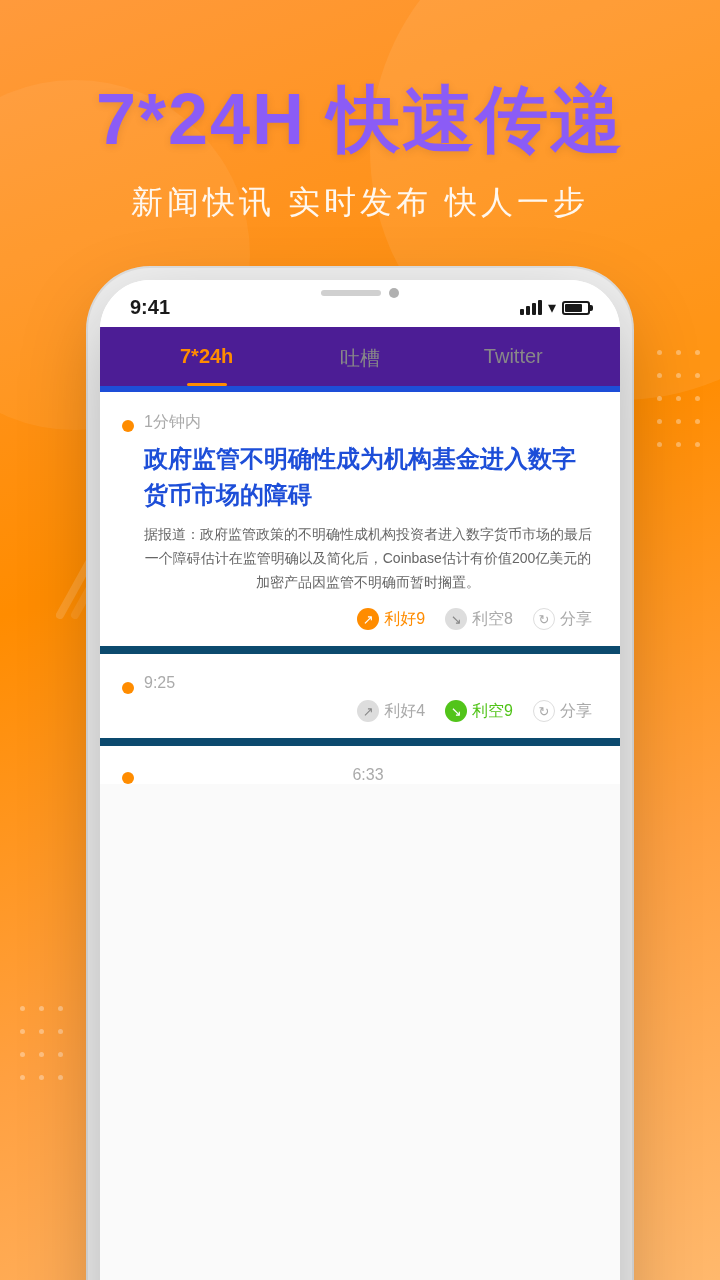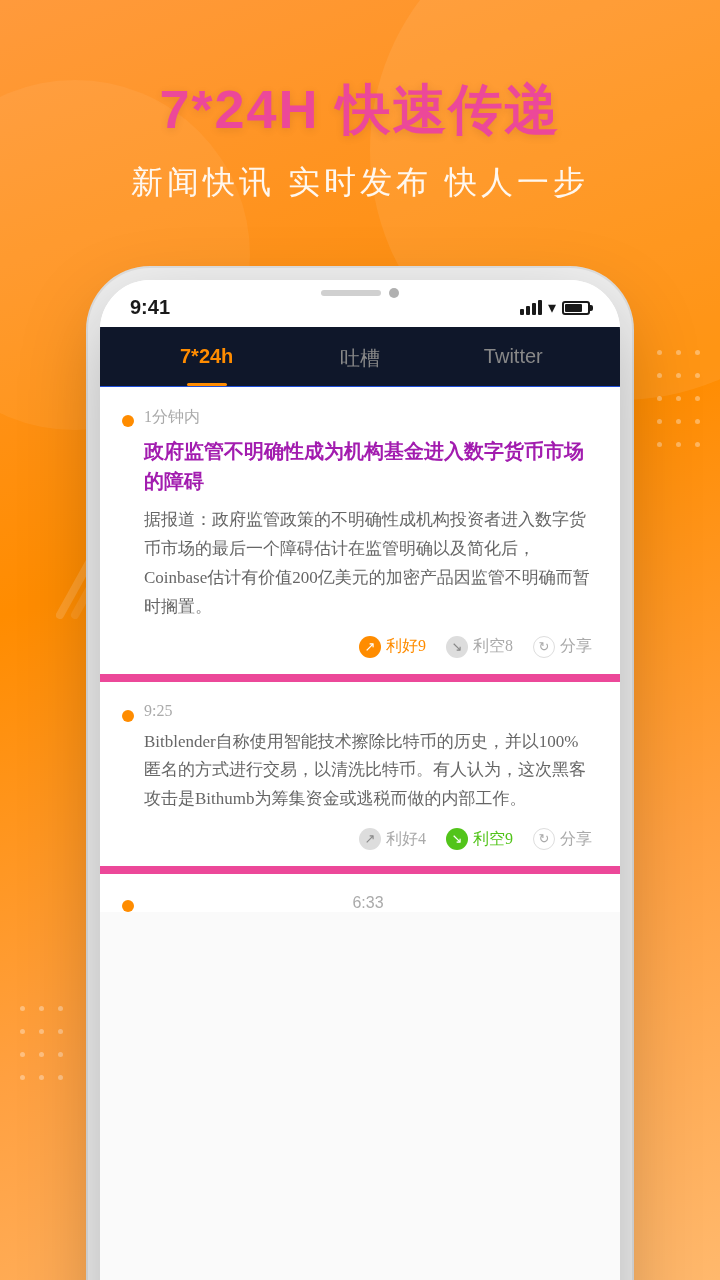--- a/index.html
+++ b/index.html
@@ -69,23 +69,23 @@
 
     
     .header-area {
       position: absolute;
       top: 80px;
       left: 0; right: 0;
       text-align: center;
       padding: 0 60px;
     }
     .header-title {
-      font-size: 54px;
+      font-size: 72px;
       font-weight: 700;
-      color: #ec4899;
+      color: #8b5cf6;
       line-height: 1.1;
       letter-spacing: 2px;
       text-shadow: 0 2px 8px rgba(0,0,0,0.1);
     }
     .header-subtitle {
       font-size: 32px;
       color: rgba(255,255,255,0.92);
       margin-top: 22px;
       letter-spacing: 4px;
       font-weight: 400;
@@ -187,22 +187,22 @@
       width: 10px;
       height: 10px;
       background: #b0b0b0;
       border-radius: 50%;
     }
 
     
     .tabs-bar {
       display: flex;
       padding: 8px 30px 0;
-      background: #0f172a;
-      border-bottom: 1px solid #1d4ed8;
+      background: #4c1d95;
+      border-bottom: 6px solid #1d4ed8;
     }
     .tab-item {
       flex: 1;
       text-align: center;
       padding: 10px 0 14px;
       font-size: 20px;
       color: #888;
       cursor: pointer;
       position: relative;
     }
@@ -225,50 +225,50 @@
     
     .news-content {
       background: #fafafa;
       height: calc(100% - 120px);
       overflow: hidden;
     }
 
     .news-item {
       background: white;
       padding: 20px 28px 16px 44px;
-      border-bottom: 8px solid #ec4899;
-      position: relative;
-      font-family: Liberation Serif, serif;
+      border-bottom: 8px solid #0c4a6e;
+      position: relative;
     }
     .news-dot {
       position: absolute;
       left: 22px;
       top: 28px;
       width: 12px;
       height: 12px;
       background: #FF8C00;
       border-radius: 50%;
     }
     .news-time {
       font-size: 16px;
       color: #aaa;
       margin-bottom: 8px;
     }
     .news-title {
-      font-size: 20px;
+      font-size: 24px;
       font-weight: 700;
-      color: #a21caf;
+      color: #1d4ed8;
       line-height: 1.5;
       margin-bottom: 10px;
     }
     .news-body {
-      font-size: 17px;
+      font-size: 14px;
       color: #666;
       line-height: 1.7;
       margin-bottom: 14px;
+      text-align: center;
     }
     .news-actions {
       display: flex;
       align-items: center;
       gap: 20px;
       justify-content: flex-end;
     }
     .action-btn {
       display: flex;
       align-items: center;
@@ -441,21 +441,20 @@
           <div class="action-btn">
             <div class="action-icon share-icon">↻</div>
             <span>分享</span>
           </div>
         </div>
       </div>
 
       <div class="news-item">
         <div class="news-dot"></div>
         <div class="news-time">9:25</div>
-        <div class="news-body">Bitblender自称使用智能技术擦除比特币的历史，并以100%匿名的方式进行交易，以清洗比特币。有人认为，这次黑客攻击是Bithumb为筹集资金或逃税而做的内部工作。</div>
         <div class="news-actions">
           <div class="action-btn">
             <div class="action-icon bearish-icon-gray">↗</div>
             <span>利好4</span>
           </div>
           <div class="action-btn bearish">
             <div class="action-icon bearish-icon-green">↘</div>
             <span>利空9</span>
           </div>
           <div class="action-btn">

